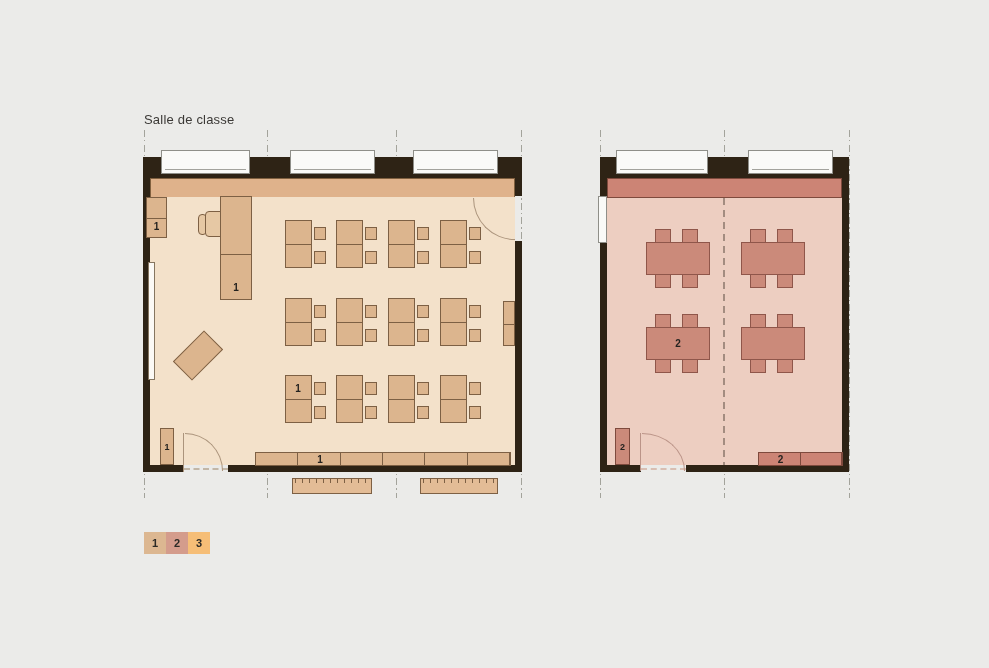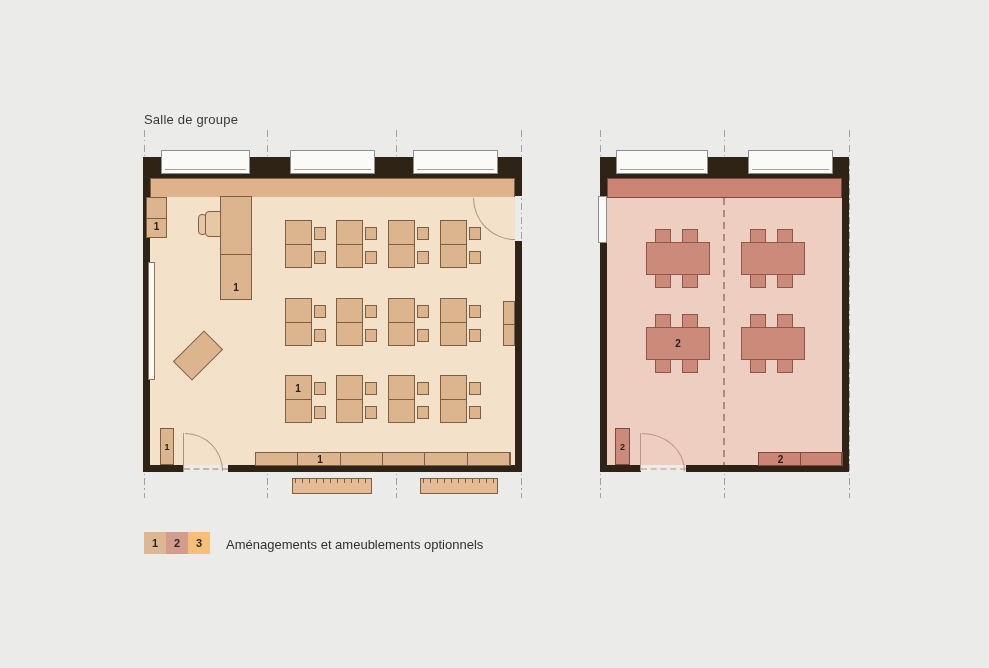--- a/index.html
+++ b/index.html
@@ -46,21 +46,21 @@
   .sideboard .cell:last-child{border-right:none;}
   .legend-sq{position:absolute;width:22px;height:22px;display:flex;align-items:center;justify-content:center;
     font-weight:bold;font-size:11px;color:#2b2a26;}
   .legend-text{position:absolute;font-size:13px;color:#33312e;}
 </style>
 </head>
 <body>
 
 <div class="canvas">
 
-  <div class="title" style="left:144px;top:112px;">Salle de groupe</div>
+  <div class="title" style="left:144px;top:112px;">Salle de classe</div>
 
   <div class="layer">
     <div class="gridline" style="left:144px;"></div>
     <div class="gridline" style="left:267px;"></div>
     <div class="gridline" style="left:396px;"></div>
     <div class="gridline" style="left:521px;"></div>
     <div class="gridline" style="left:600px;"></div>
     <div class="gridline" style="left:724px;"></div>
     <div class="gridline" style="left:849px;"></div>
   </div>
@@ -291,16 +291,15 @@
       <div class="cell"></div>
         <div class="cell"></div>
       <span class="mark" style="left:0;top:2px;width:43px;">2</span>
     </div>
   </div>
 
   <div class="layer">
     <div class="legend-sq" style="left: 144px; top: 532px; background-color: rgb(220, 183, 145);">1</div>
     <div class="legend-sq" style="left: 166px; top: 532px; background-color: rgb(212, 156, 140);">2</div>
     <div class="legend-sq" style="left: 188px; top: 532px; background-color: rgb(246, 190, 119);">3</div>
-    <div class="legend-text" style="left:226px;top:537px;">Aménagements et ameublements optionnels</div>
   </div>
 
 </div>
 
 </body></html>

